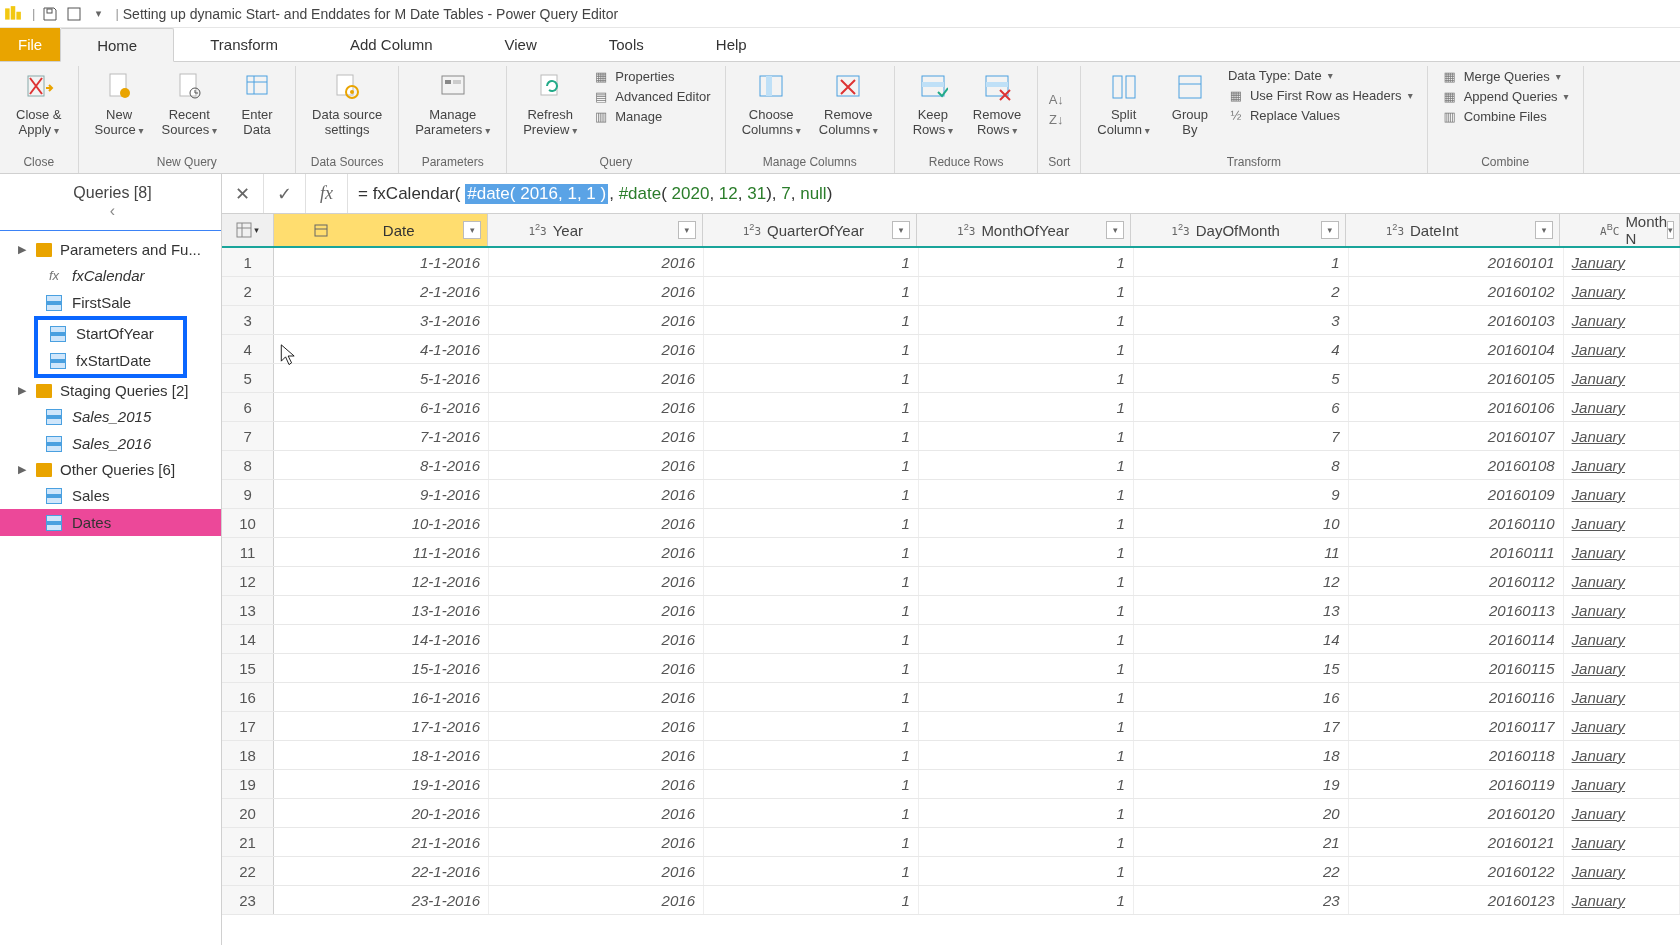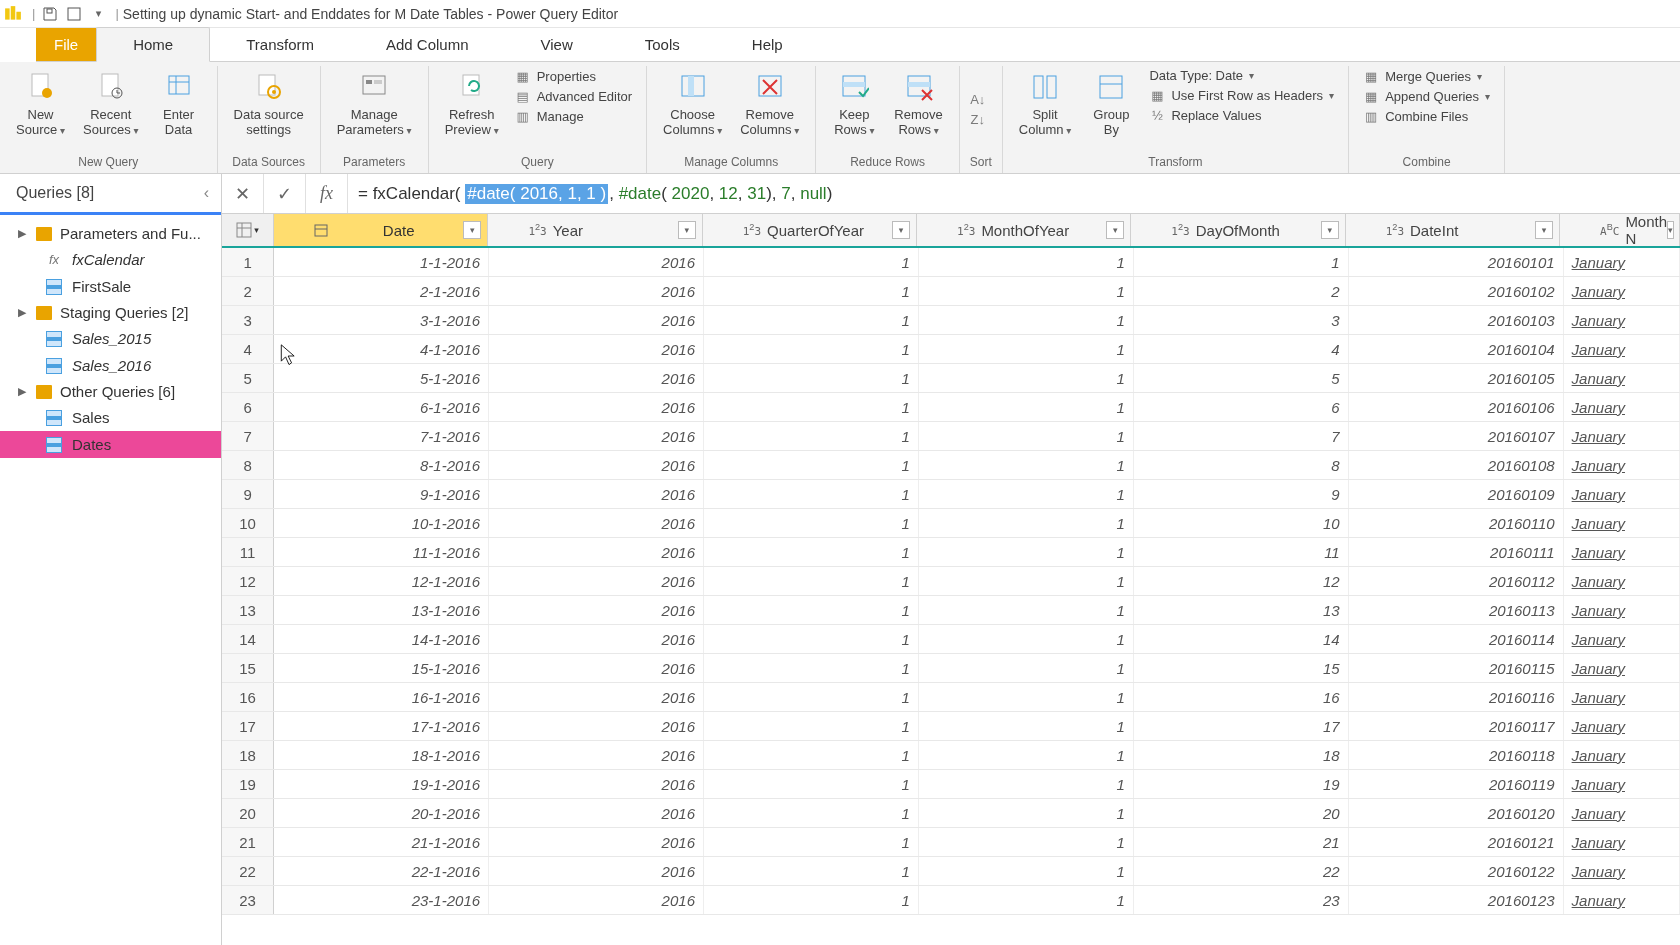--- a/index.html
+++ b/index.html
@@ -6,21 +6,21 @@
 body { background: #fff; font-size: 13px; color: #333; overflow: hidden; width: 1680px; height: 945px; }
 
 
 .titlebar { height: 28px; display: flex; align-items: center; padding: 0 4px; background: #fff; border-bottom: 1px solid #e6e6e6; }
 .titlebar .tb-icon { width: 18px; height: 18px; margin-right: 6px; }
 .titlebar .tb-btn { width: 22px; height: 22px; display: inline-flex; align-items: center; justify-content: center; margin-right: 2px; color: #666; }
 .titlebar .divider { color: #999; margin: 0 4px; }
 .titlebar .title-text { color: #444; font-size: 14px; }
 
 
-.menubar { height: 34px; display: flex; align-items: flex-end; border-bottom: 1px solid #d0d0d0; background: #fff; margin-left: 36px; }
+.menubar { height: 34px; display: flex; border-bottom: 1px solid #d0d0d0; background: #fff; }
 .menubar .tab { padding: 8px 36px; font-size: 15px; color: #333; cursor: pointer; }
 .menubar .tab.file { background: #e9a400; color: #fff; font-weight: 400; padding: 8px 18px; }
 .menubar .tab.active { background: #f3f3f3; border: 1px solid #d0d0d0; border-bottom: 1px solid #f3f3f3; border-radius: 2px 2px 0 0; margin-bottom: -1px; }
 
 
 .ribbon { height: 112px; background: #f3f3f3; border-bottom: 1px solid #d0d0d0; display: flex; padding-top: 4px; }
 .ribbon-group { border-right: 1px solid #d8d8d8; padding: 0 10px; display: flex; flex-direction: column; justify-content: space-between; }
 .ribbon-group .group-body { display: flex; align-items: flex-start; gap: 6px; flex: 1; }
 .ribbon-group .group-label { text-align: center; font-size: 12px; color: #666; padding: 2px 0 4px; }
 .rbtn { display: flex; flex-direction: column; align-items: center; justify-content: flex-start; padding: 4px 6px; min-width: 56px; cursor: pointer; font-size: 13px; color: #444; text-align: center; line-height: 1.15; }
@@ -28,21 +28,21 @@
 .rbtn .caret::after { content: " \25BE"; font-size: 10px; color: #666; }
 .mini-stack { display:flex; flex-direction:column; gap:4px; padding:2px 4px; font-size:13px; color:#444; }
 .mini-item { display:flex; align-items:center; gap:6px; cursor:pointer; }
 .mini-item .micon { width:16px; height:16px; display:inline-flex; align-items:center; justify-content:center; color:#7a7a7a; }
 
 
 .workspace { display:flex; height: calc(945px - 28px - 34px - 112px); }
 
 
 .queries-pane { width: 222px; border-right: 1px solid #d0d0d0; background:#fff; display:flex; flex-direction:column; }
-.queries-head { display:flex; align-items:center; justify-content:space-between; padding:10px 12px 10px 16px; font-size:16px; color:#444; border-bottom:3px solid #3b82f6; }
+.queries-head { display:flex; align-items:center; justify-content:space-between; padding:10px 12px 10px 16px; font-size:16px; color:#444; border-bottom:1px solid #3b82f6;flex-direction:column; }
 .queries-head .collapse { color:#888; cursor:pointer; font-size:16px; }
 .query-tree { padding: 6px 0; font-size:15px; overflow:auto; }
 .qgroup { padding: 4px 6px 4px 18px; display:flex; align-items:center; gap:8px; cursor:pointer; }
 .qgroup .twisty { width:10px; color:#666; font-size:11px; }
 .qgroup .folder { width:16px; height:14px; background:#e9a400; border-radius:1px; }
 .qitem { padding: 5px 6px 5px 46px; display:flex; align-items:center; gap:10px; cursor:pointer; }
 .qitem .qicon { width:16px; height:16px; display:inline-flex; align-items:center; justify-content:center; }
 .qitem.fx .qicon::before { content:"fx"; font-style:italic; color:#777; font-size:13px; }
 .qitem.tbl .qicon { border:1px solid #4aa0e0; background:linear-gradient(#cfe6fb,#cfe6fb); }
 .qitem.tbl .qicon::before { content:""; display:block; width:100%; height:4px; background:#4aa0e0; }
@@ -123,20 +123,36 @@
   <div class="tab active">Home</div>
   <div class="tab">Transform</div>
   <div class="tab">Add Column</div>
   <div class="tab">View</div>
   <div class="tab">Tools</div>
   <div class="tab">Help</div>
 </div>
 
 <div class="ribbon">
 
+  <div class="ribbon-group">
+    <div class="group-body">
+      <div class="rbtn">
+        <span class="ricon">
+          <svg width="34" height="34" viewBox="0 0 34 34">
+              <rect x="6" y="6" width="16" height="20" fill="none" stroke="#8aa"></rect>
+              <path d="M8 8 L20 24 M20 8 L8 24" stroke="#d33" stroke-width="2"></path>
+              <path d="M24 18 l6 0 m-3 -3 l3 3 l-3 3" stroke="#e9a400" fill="none" stroke-width="2"></path>
+            </svg>
+        </span>
+        <span class="caret" style="white-space:pre-line">Close &amp;
+Apply</span>
+      </div>
+    </div>
+    <div class="group-label">Close</div>
+  </div>
 
   <div class="ribbon-group">
     <div class="group-body">
       <div class="rbtn">
         <span class="ricon">
             <svg width="30" height="34" viewBox="0 0 30 34">
               <rect x="6" y="4" width="16" height="22" fill="#fff" stroke="#bbb"></rect>
               <circle cx="21" cy="23" r="5" fill="#e9a400"></circle>
             </svg>
           </span>
@@ -377,20 +393,30 @@
           <span class="folder"></span>
           <span>Parameters and Fu...</span>
         </div>
         <div class="qitem fx italic">
           <span class="qicon"></span>
           <span>fxCalendar</span>
         </div>
         <div class="qitem tbl">
           <span class="qicon"></span>
           <span>FirstSale</span>
+        </div>
+        <div class="highlight-box">
+          <div class="qitem tbl">
+            <span class="qicon"></span>
+            <span>StartOfYear</span>
+          </div>
+          <div class="qitem tbl">
+            <span class="qicon"></span>
+            <span>fxStartDate</span>
+          </div>
         </div>
         <div class="qgroup">
           <span class="twisty">▶</span>
           <span class="folder"></span>
           <span>Staging Queries [2]</span>
         </div>
         <div class="qitem tbl italic">
           <span class="qicon"></span>
           <span>Sales_2015</span>
         </div>

